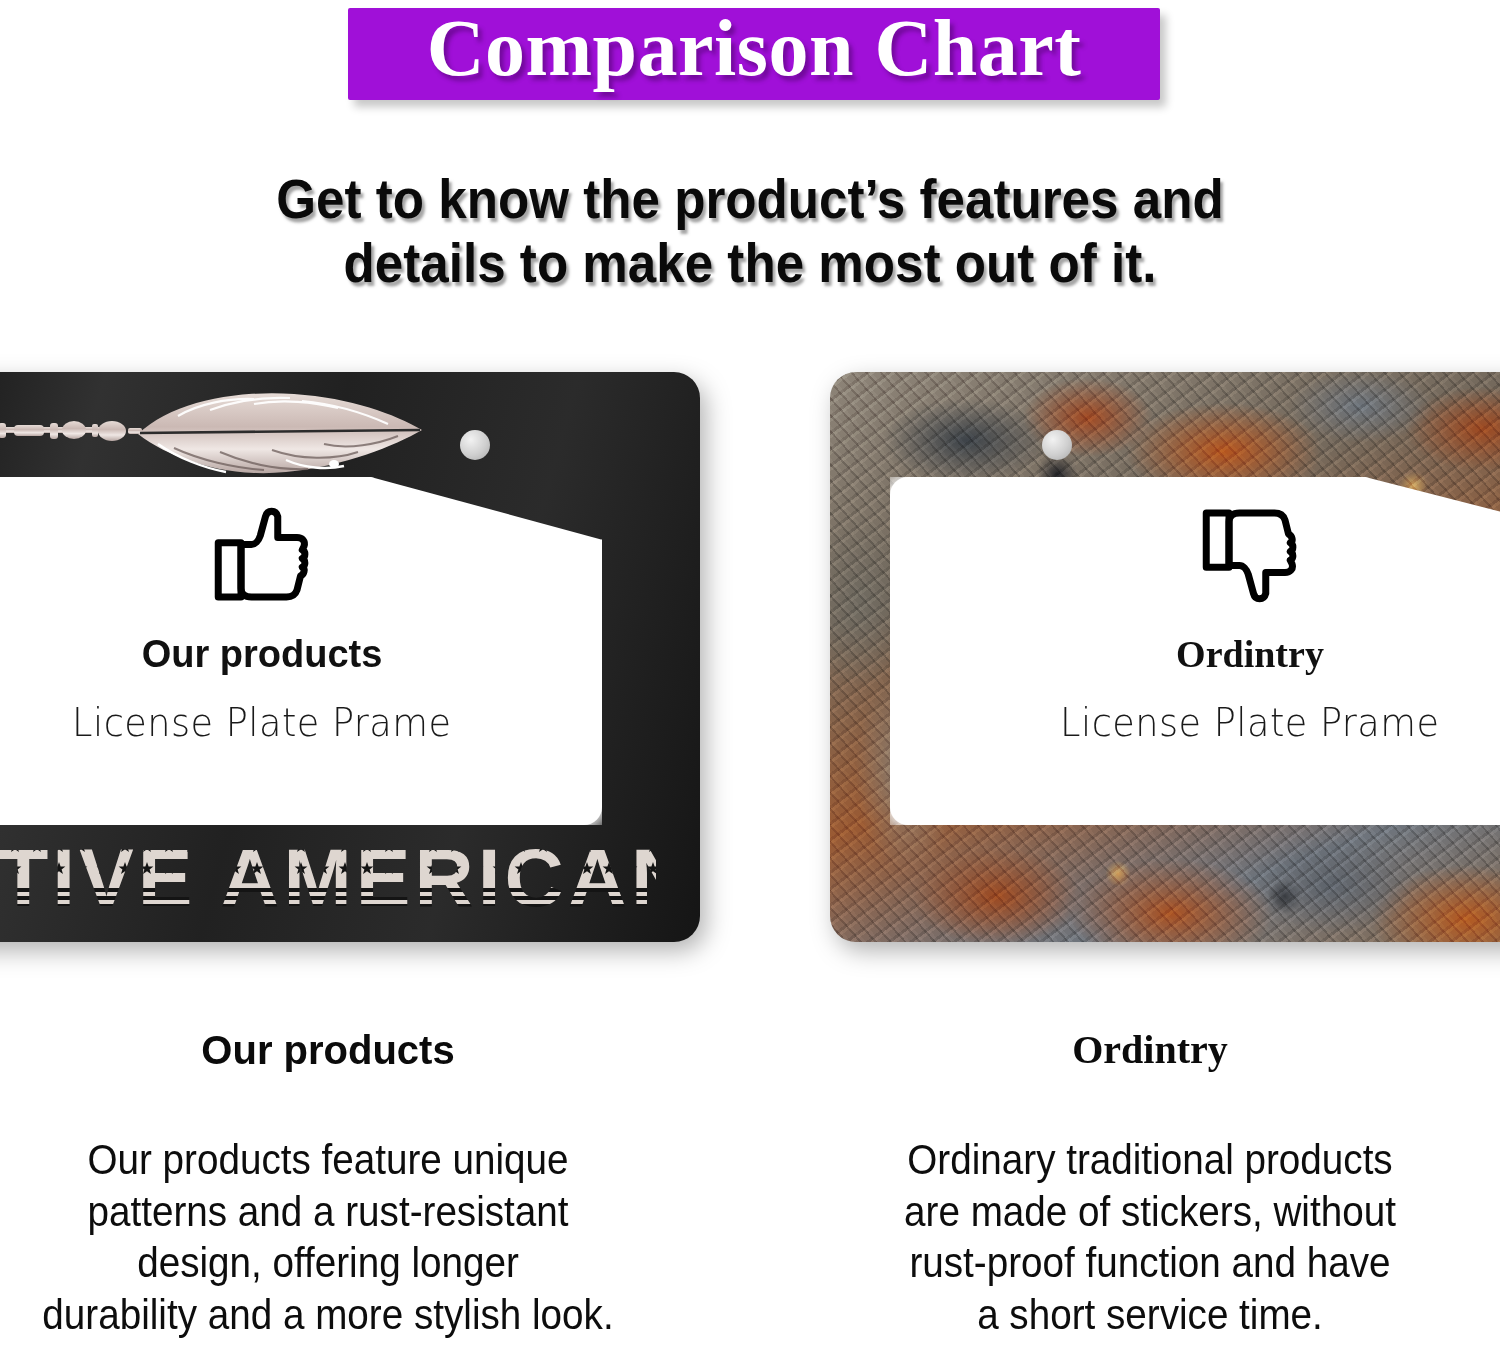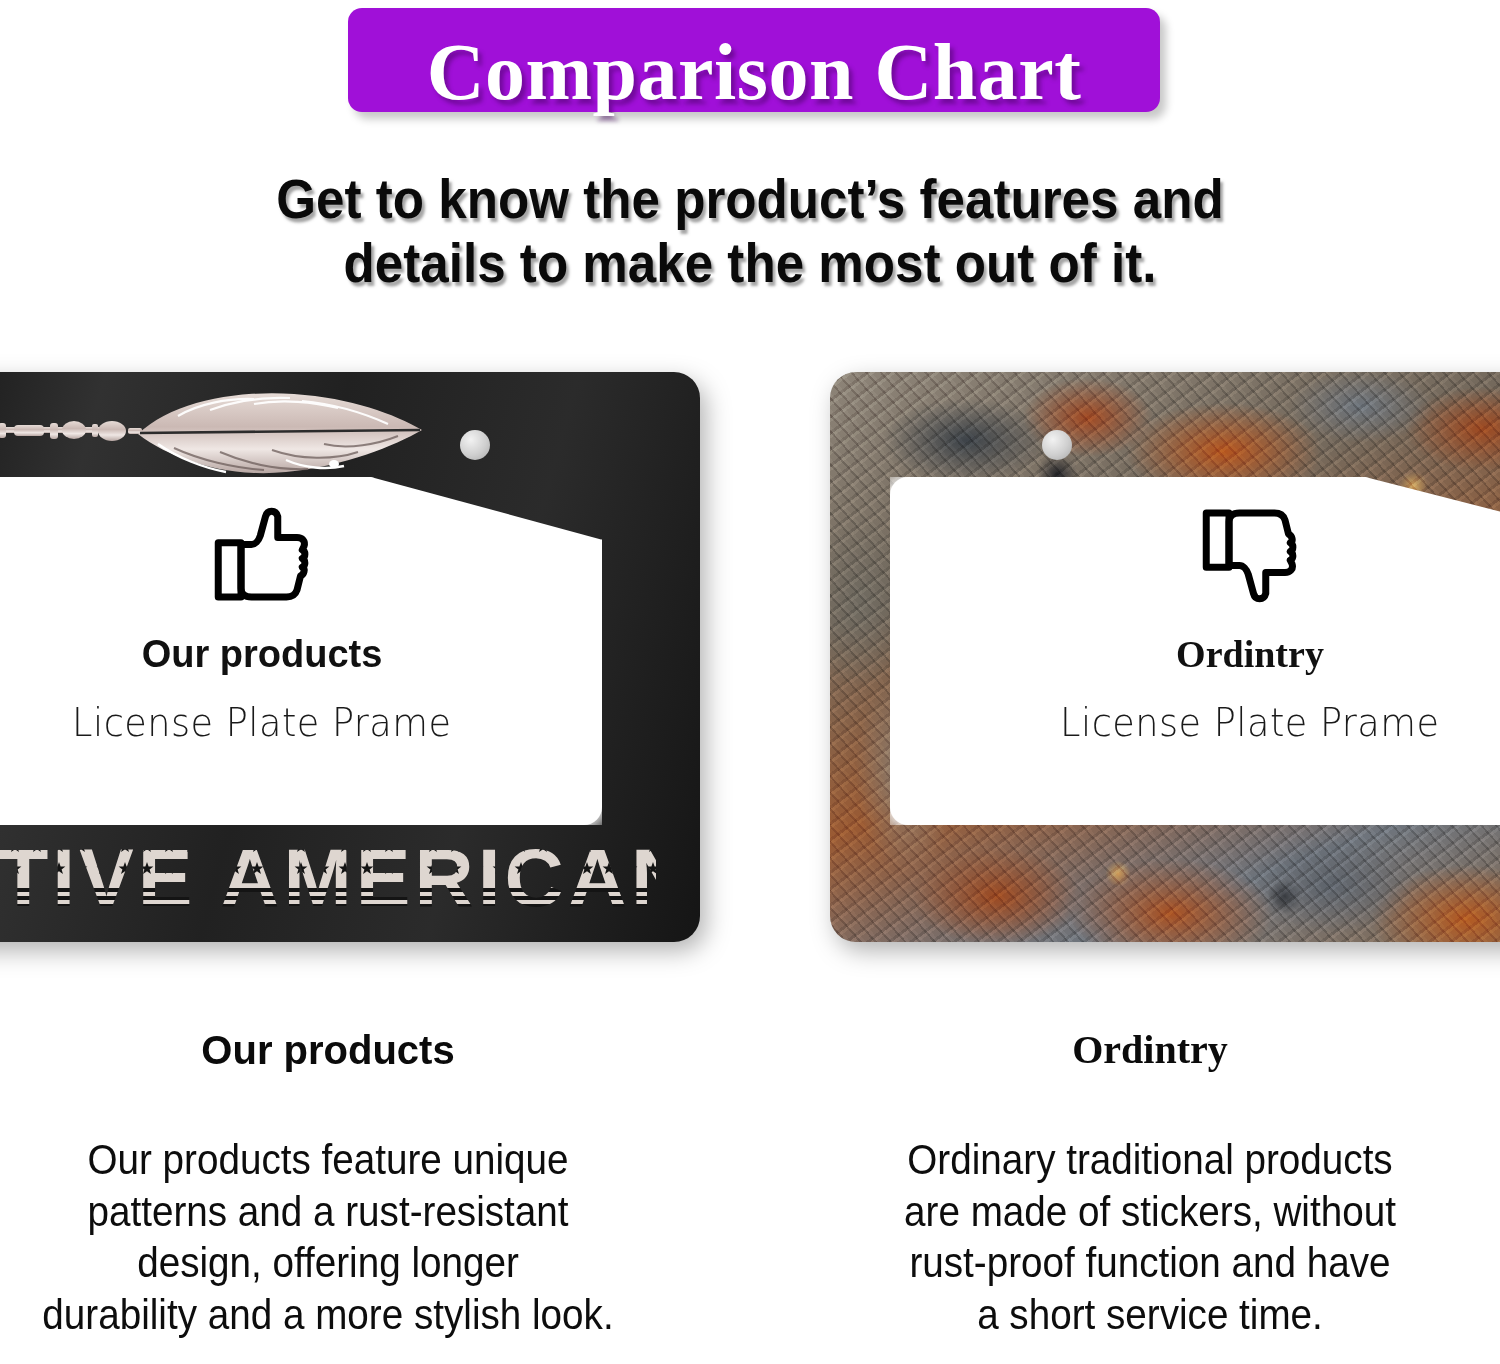--- a/index.html
+++ b/index.html
@@ -15,26 +15,26 @@
     font-family: "Liberation Sans", sans-serif;
     -webkit-font-smoothing: antialiased;
   }
 
   
   .banner {
     position: absolute;
     left: 348px;
     top: 8px;
     width: 812px;
-    height: 104px;
+    height: 92px;
     background: #a010d8;
-    border-radius: 14px;
+    border-radius: 2px;
     box-shadow: 6px 7px 9px rgba(0,0,0,0.22);
     display: flex;
-    align-items: flex-end;
+    align-items: flex-start;
     justify-content: center;
     box-sizing: border-box;
   }
   .banner-title {
     font-family: "Liberation Serif", serif;
     font-weight: bold;
     font-size: 80px;
     line-height: 1;
     color: #ffffff;
     letter-spacing: 0.5px;

